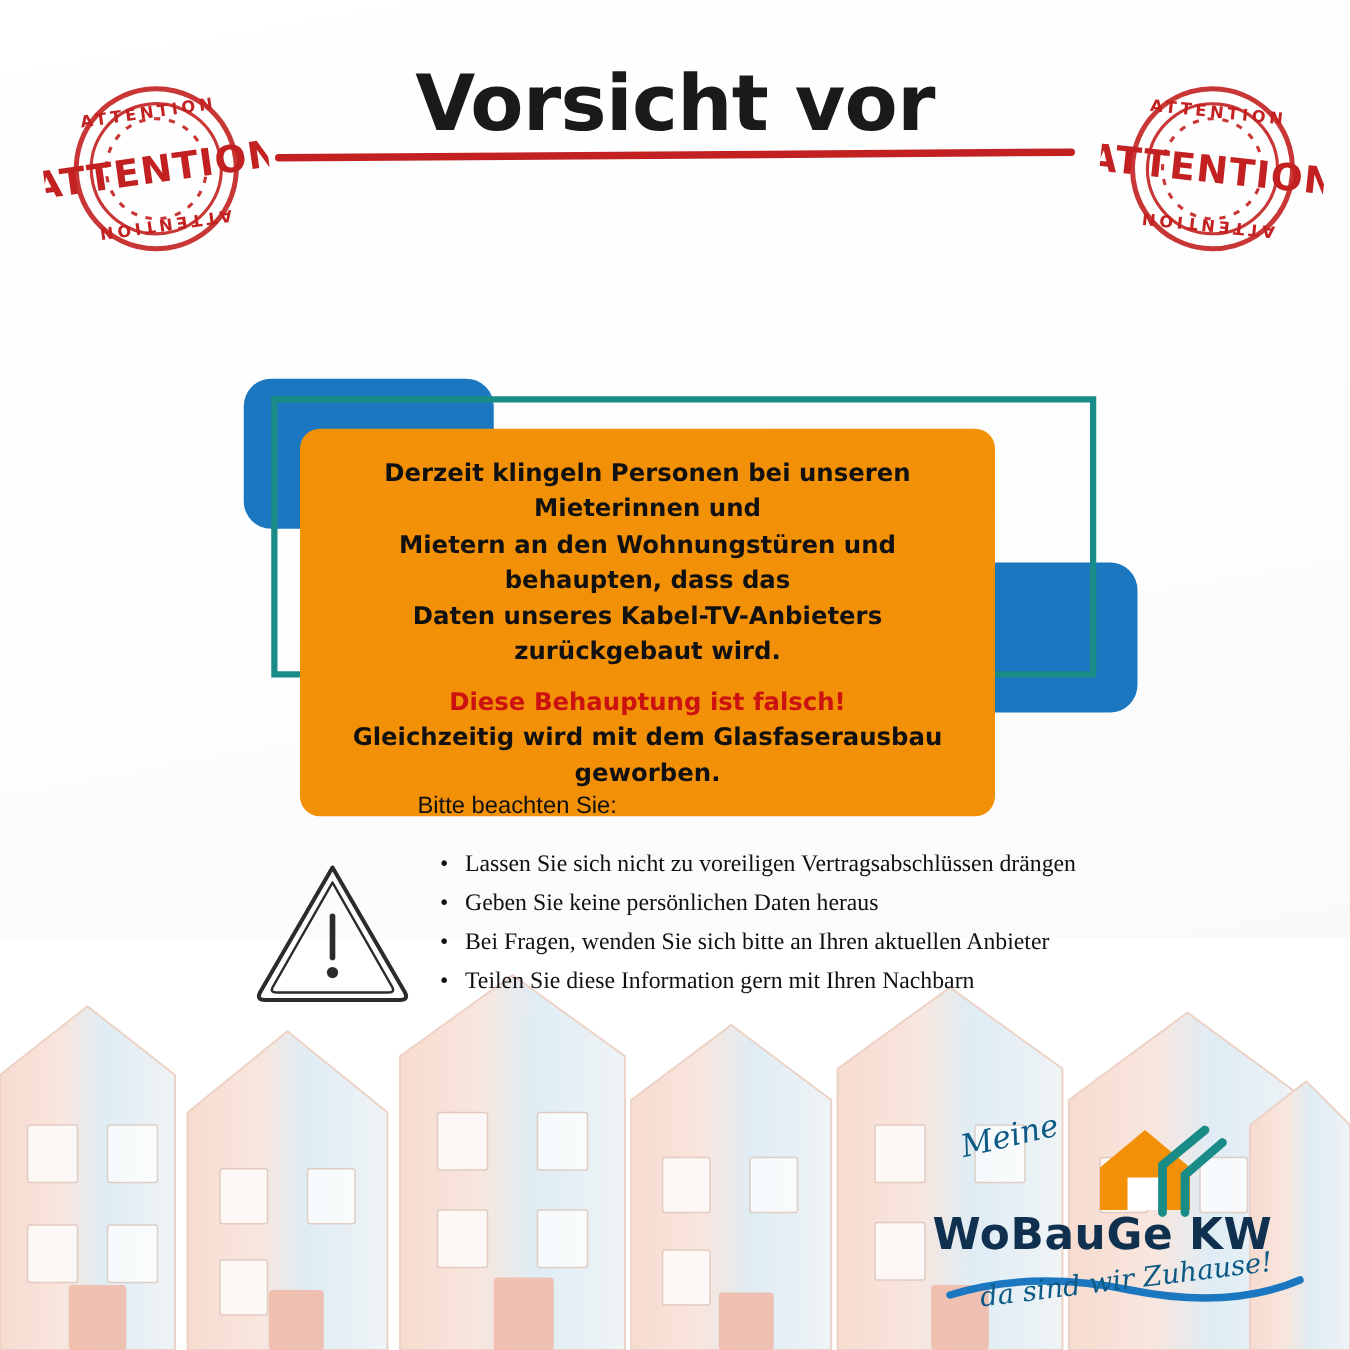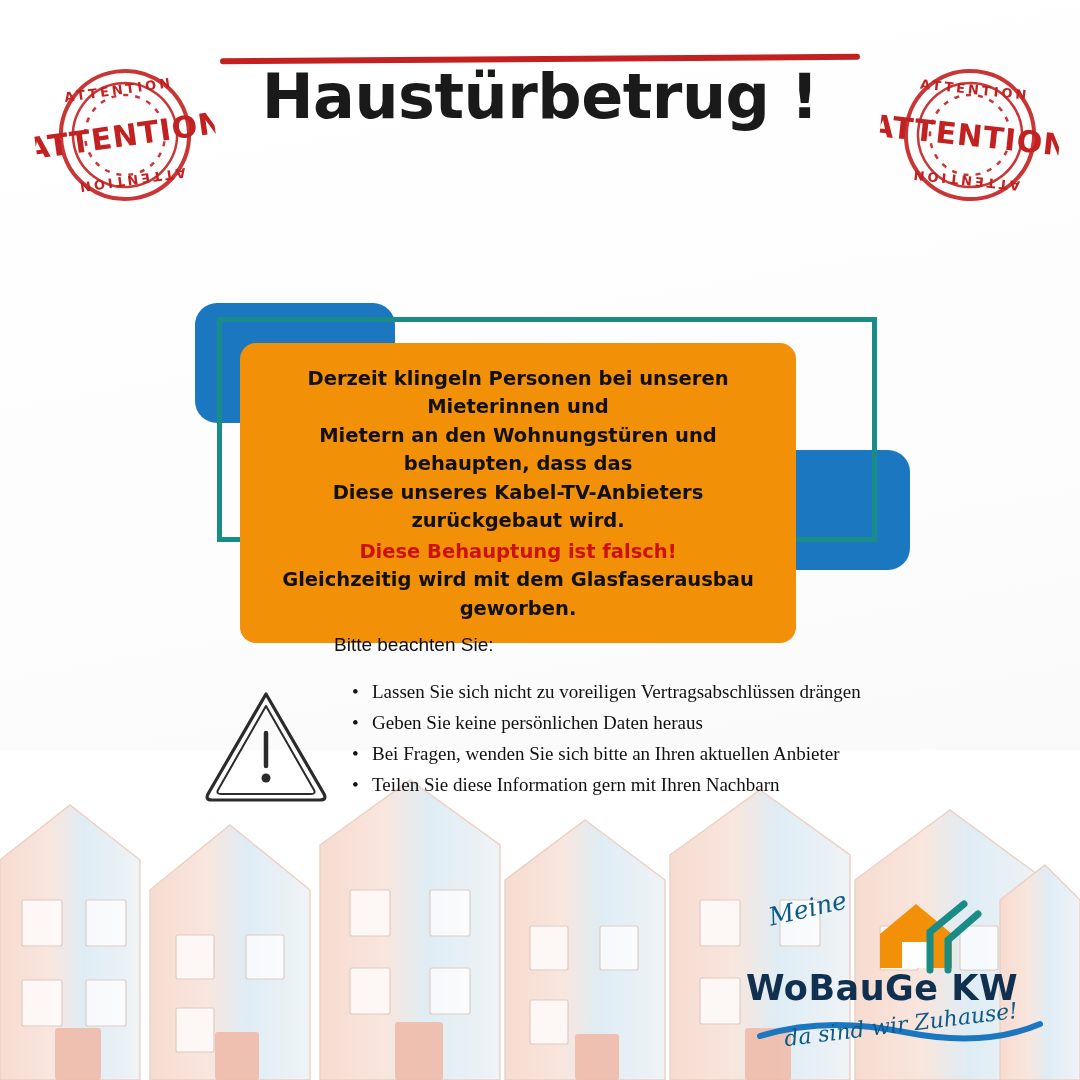--- a/index.html
+++ b/index.html
@@ -129,21 +129,21 @@
     font-family: "DejaVu Sans", sans-serif;
     font-weight: bold;
     font-size: 19.5px;
     line-height: 1.46;
     color: #111111;
     text-align: center;
     margin: 0;
   }
   .card-text.warning {
     color: #cc1111;
-    margin-top: 2px;
+    margin-top: 12px;
   }
 
   
   .notice {
     position: absolute;
     top: 630px;
     left: 0;
     width: 1080px;
     z-index: 3;
   }
@@ -291,22 +291,22 @@
         <circle r="64"></circle>
         <circle r="52" stroke-width="2.5"></circle>
         <circle r="40" stroke-dasharray="5 7" stroke-width="2.5"></circle>
       </g>
       <text x="90" y="86" text-anchor="middle" font-family="DejaVu Sans, sans-serif" font-weight="bold" font-size="30" fill="#c32121" letter-spacing="1">ATTENTION</text>
       <text x="90" y="34" text-anchor="middle" font-family="DejaVu Sans, sans-serif" font-weight="bold" font-size="13" fill="#c32121" letter-spacing="3">ATTENTION</text>
       <text x="90" y="128" text-anchor="middle" font-family="DejaVu Sans, sans-serif" font-weight="bold" font-size="13" fill="#c32121" letter-spacing="3" transform="rotate(180 90 122)">ATTENTION</text>
     </svg>
 
     <div class="title-block">
+      <div class="title-line">Vorsicht vor</div>
       <div class="title-rule"></div>
-      <div class="title-line">Haustürbetrug !</div>
     </div>
 
     <svg class="stamp right" viewBox="0 0 180 150">
       <g transform="translate(90,75)" fill="none" stroke="#c32121" stroke-width="4" opacity="0.9">
         <circle r="64"></circle>
         <circle r="52" stroke-width="2.5"></circle>
         <circle r="40" stroke-dasharray="5 7" stroke-width="2.5"></circle>
       </g>
       <text x="90" y="86" text-anchor="middle" font-family="DejaVu Sans, sans-serif" font-weight="bold" font-size="30" fill="#c32121" letter-spacing="1">ATTENTION</text>
       <text x="90" y="34" text-anchor="middle" font-family="DejaVu Sans, sans-serif" font-weight="bold" font-size="13" fill="#c32121" letter-spacing="3">ATTENTION</text>
@@ -315,21 +315,21 @@
   </div>
 
   <div class="midzone">
     <div class="blue-block blue-top-left"></div>
     <div class="blue-block blue-bottom-right"></div>
     <div class="teal-frame"></div>
 
     <div class="orange-card">
       <p class="card-text">Derzeit klingeln Personen bei unseren Mieterinnen und</p>
       <p class="card-text">Mietern an den Wohnungstüren und behaupten, dass das</p>
-      <p class="card-text">Diese unseres Kabel-TV-Anbieters zurückgebaut wird.</p>
+      <p class="card-text">Daten unseres Kabel-TV-Anbieters zurückgebaut wird.</p>
       <p class="card-text warning">Diese Behauptung ist falsch!</p>
       <p class="card-text">Gleichzeitig wird mit dem Glasfaserausbau geworben.</p>
     </div>
   </div>
 
   <div class="notice">
     <div class="notice-label">Bitte beachten Sie:</div>
 
     <svg class="warn-icon" viewBox="0 0 140 135">
       <path d="M70 16 L128 116 Q131 122 124 122 L16 122 Q9 122 12 116 Z" fill="none" stroke="#2b2b2b" stroke-width="3.2" stroke-linejoin="round"></path>

